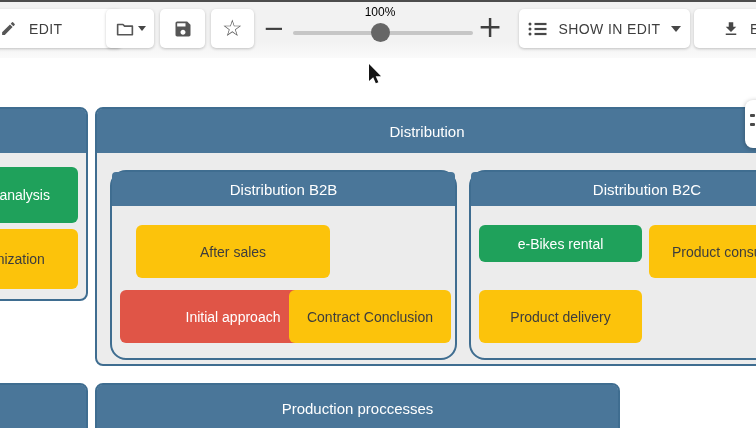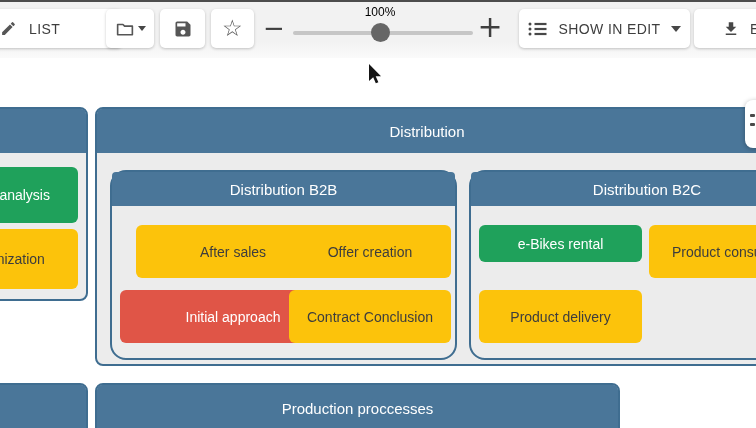--- a/index.html
+++ b/index.html
@@ -46,21 +46,21 @@
 
 <div class="topline"></div>
 <div class="toolbar-bg"></div>
 
 <div class="tbtn" style="left:-22px;width:122px;justify-content:flex-start;padding-left:22px;gap:12px;">
   <span class="icon">
     <svg width="17" height="17" viewBox="0 0 24 24">
         <path fill="#565656" d="M3 17.25V21h3.75L17.81 9.94l-3.75-3.75L3 17.25zM20.71 7.04c.39-.39.39-1.02 0-1.41l-2.34-2.34a.9959.9959 0 0 0-1.41 0l-1.83 1.83 3.75 3.75 1.83-1.83z"></path>
       </svg>
   </span>
-  <span>LIST</span>
+  <span>EDIT</span>
 </div>
 
 <div class="tbtn" style="left:106px;width:48px;gap:3px;">
   <span class="icon">
     <svg width="20" height="18" viewBox="0 0 24 22">
         <path d="M3 5.5 V18 H21 V7.5 H11.5 L9.5 5.5 Z" fill="none" stroke="#565656" stroke-width="2" stroke-linejoin="round"></path>
       </svg>
   </span>
   <span class="caret small"></span>
 </div>
@@ -114,21 +114,20 @@
 </div>
 
 <div class="group" style="left:95px;top:107px;width:740px;height:259px;">
   <div class="group-header" style="height:44px;">
     <span style="position:absolute;left:330px;transform:translateX(-50%);">Distribution</span>
   </div>
 
   <div class="subgroup" style="left:13px;top:61px;width:347px;height:190px;">
     <div class="group-header" style="height:34px;border-radius:4px 4px 0 0;">Distribution B2B</div>
     <div class="card v-yellow" style="left:24px;top:53px;width:194px;height:53px;">After sales</div>
-    <div class="card v-yellow" style="left:177px;top:53px;width:162px;height:53px;">Offer creation</div>
     <div class="card v-red" style="left:8px;top:118px;width:162px;height:53px;">Initial approach</div>
     <div class="card v-yellow" style="left:177px;top:118px;width:162px;height:53px;">Contract Conclusion</div>
   </div>
 
   <div class="subgroup" style="left:372px;top:61px;width:356px;height:190px;">
     <div class="group-header" style="height:34px;border-radius:4px 4px 0 0;">Distribution B2C</div>
     <div class="card v-green" style="left:8px;top:53px;width:163px;height:37px;">e-Bikes rental</div>
     <div class="card v-yellow" style="left:178px;top:53px;width:163px;height:53px;justify-content:flex-start;padding-left:23px;">Product consu</div>
     <div class="card v-yellow" style="left:8px;top:118px;width:163px;height:53px;">Product delivery</div>
   </div>

